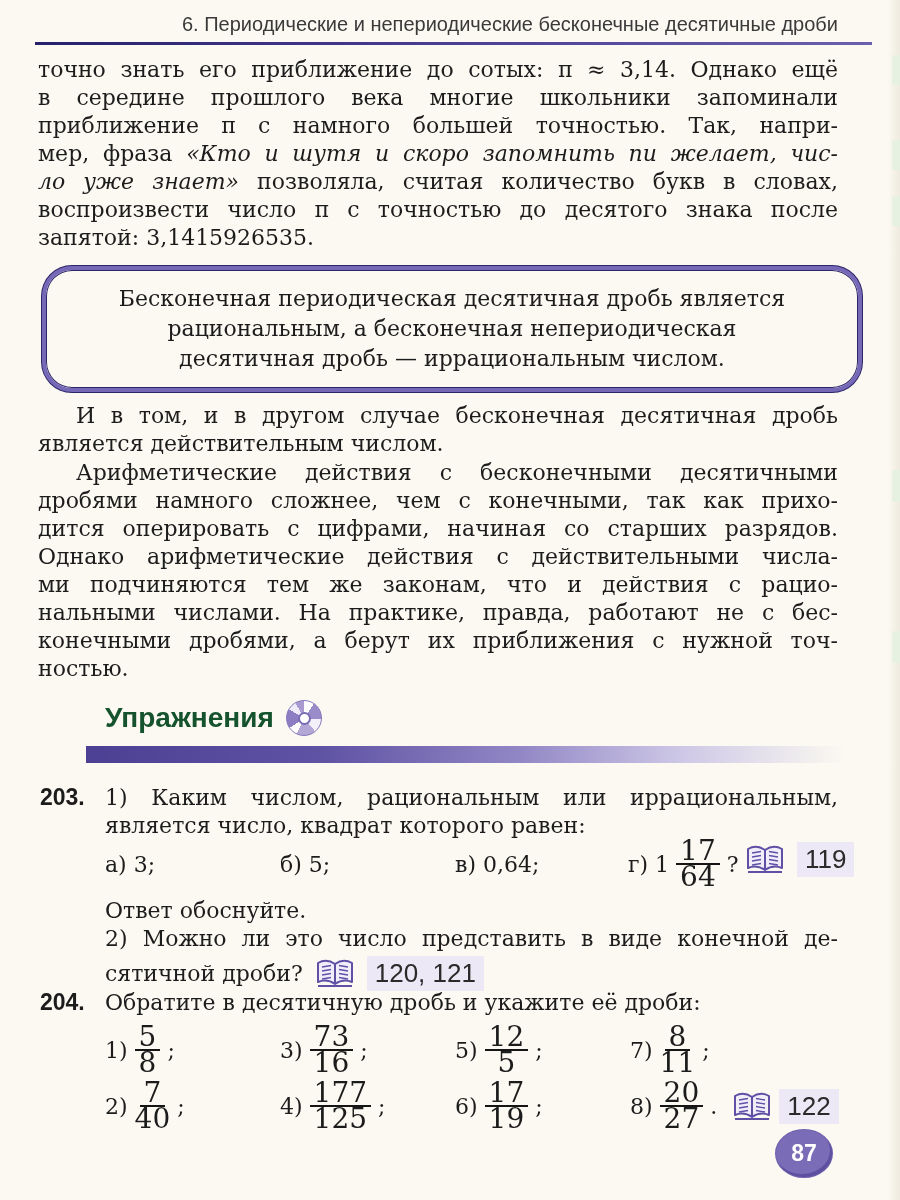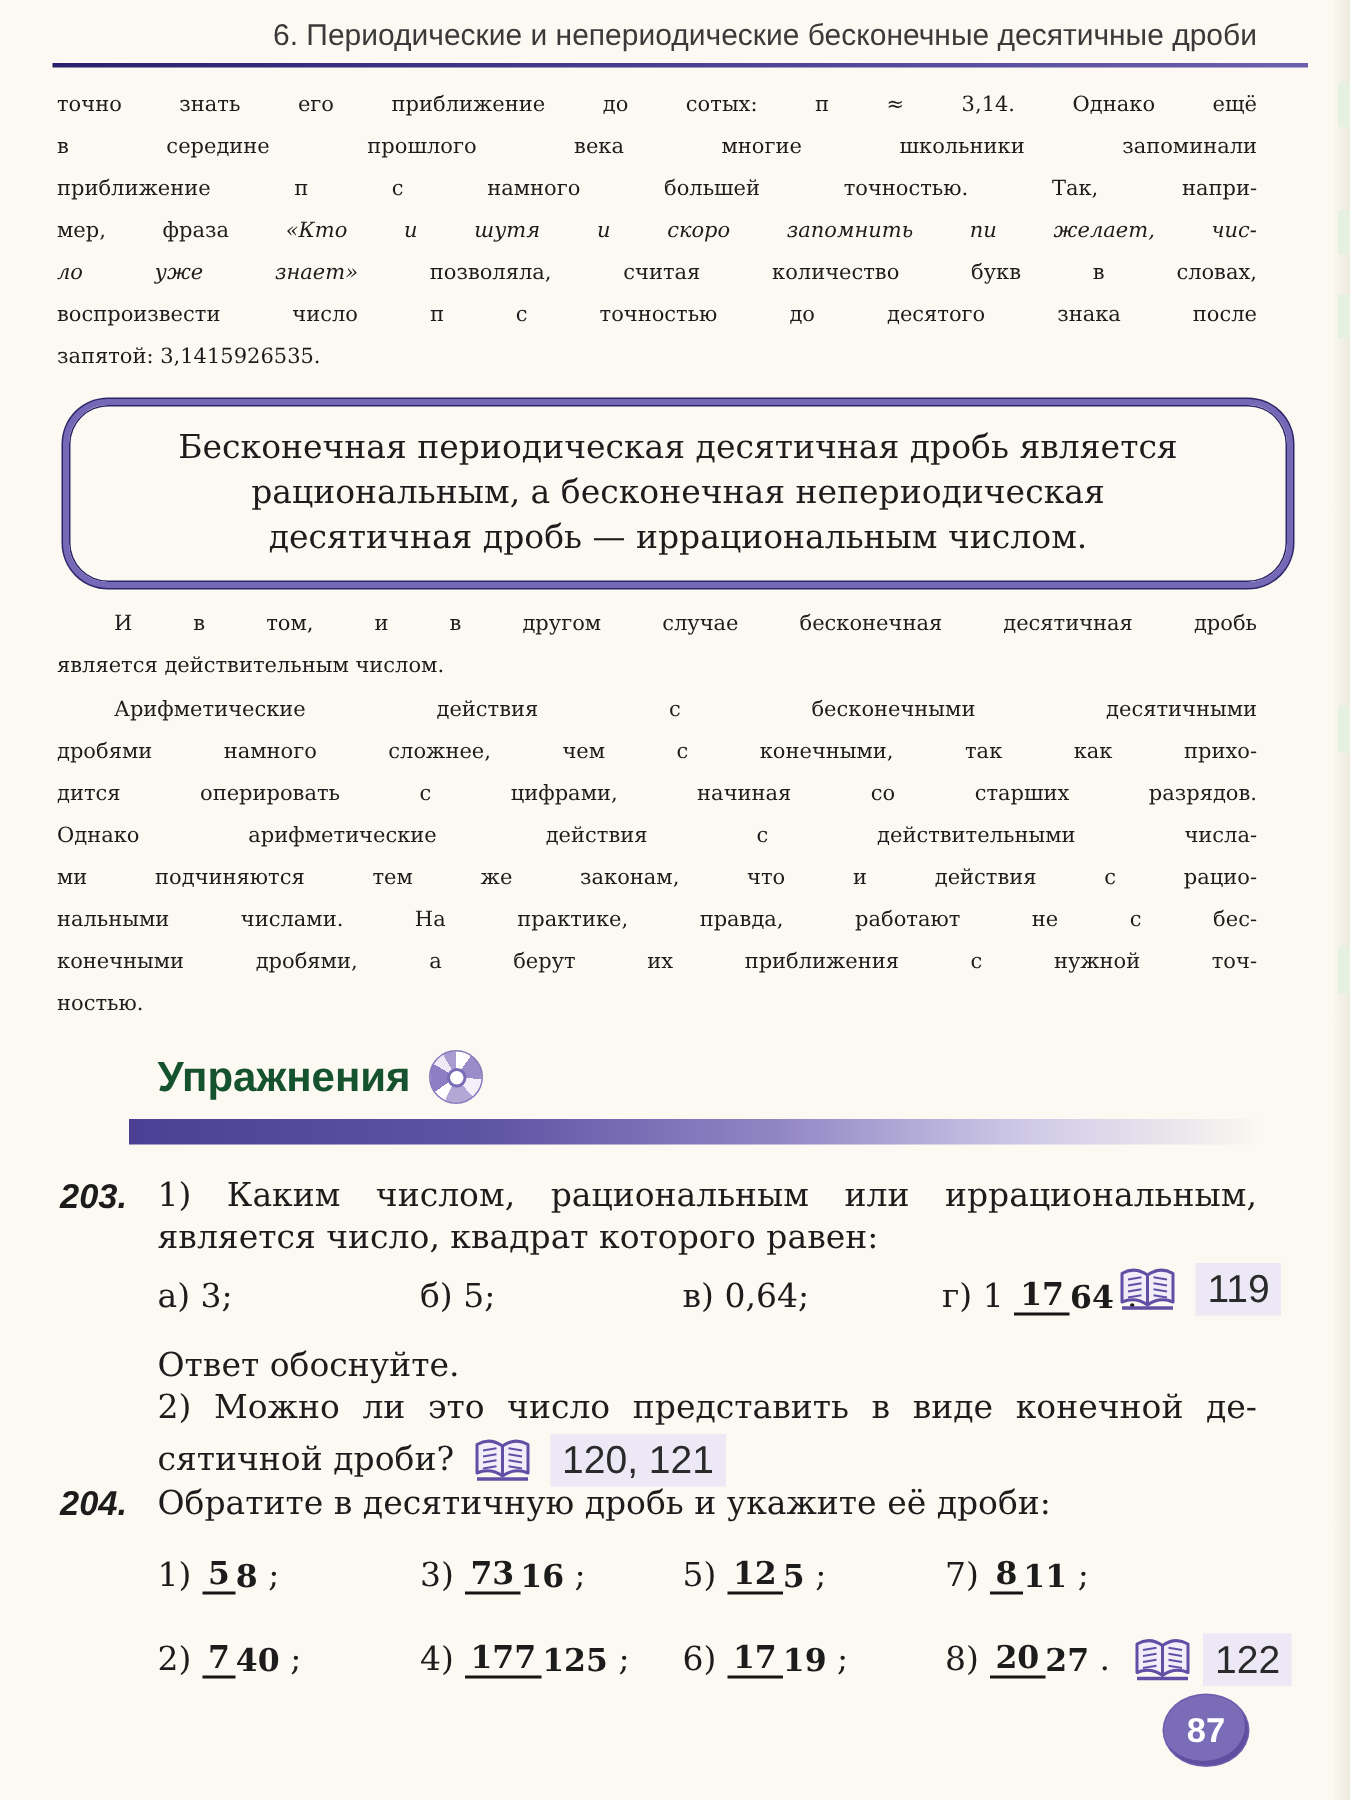--- a/index.html
+++ b/index.html
@@ -15,21 +15,21 @@
         background:linear-gradient(to right,rgba(225,219,206,0),rgba(222,215,200,.45));}
   .edge-tab{position:absolute;right:0;width:8px;background:var(--edge-tab);border-radius:2px 0 0 2px;}
 
   
   .header-title{position:absolute;top:13px;left:38px;width:800px;text-align:right;
         font-family:"Liberation Sans",sans-serif;font-size:20px;color:var(--header-ink);}
   .header-rule{position:absolute;top:42px;left:35px;width:837px;height:3px;
         background:linear-gradient(90deg,#27216d,#473c90 45%,#6c5fae);}
 
   
-  .para{position:absolute;left:38px;width:800px;font-size:14px;}
+  .para{position:absolute;left:38px;width:800px;font-size:22px;}
   .tl{line-height:28px;text-align:justify;text-align-last:justify;white-space:pre-wrap;}
   .tl.last{text-align-last:left;}
   .tl .it{font-style:italic;}
   .indent{text-indent:38px;}
 
   
   .rule-box{position:absolute;left:42px;top:266px;width:812px;height:118px;
         border:4px solid var(--box-border);border-radius:30px;background:var(--page-bg);
         box-shadow:0 0 0 1px var(--box-edge), inset 0 0 0 1px var(--box-edge);
         display:flex;flex-direction:column;justify-content:center;}
@@ -40,33 +40,33 @@
   .ex-heading{font-family:"Liberation Sans",sans-serif;font-weight:bold;font-size:28px;color:#14532d;}
   .cd-icon{width:34px;height:34px;border-radius:50%;position:relative;border:1px solid #8478bd;
         background:conic-gradient(#ffffff 0 35deg,#9a8cc8 35deg 95deg,#f3f0fa 95deg 140deg,
         #b3a7d6 140deg 205deg,#ffffff 205deg 235deg,#8d7ec3 235deg 300deg,#eeeaf7 300deg 330deg,#a99bd0 330deg 360deg);}
   .cd-icon::after{content:"";position:absolute;left:50%;top:50%;width:9px;height:9px;margin:-6px 0 0 -6px;
         background:#fff;border:2px solid #7a6cb5;border-radius:50%;}
   .grad-bar{position:absolute;left:86px;top:746px;width:790px;height:17px;
         background:linear-gradient(90deg,var(--bar-start) 0%,#5f53a4 30%,#9287c5 55%,#cdc7e6 75%,rgba(255,255,255,0) 96%);}
 
   
-  .ex-number{position:absolute;left:40px;font-family:"Liberation Sans",sans-serif;font-weight:bold;font-size:23px;font-style:italic;}
+  .ex-number{position:absolute;left:40px;font-family:"Liberation Sans",sans-serif;font-weight:bold;font-size:23px;}
   .ex-text{position:absolute;left:105px;width:733px;font-size:22px;}
   .opt-row{position:absolute;left:105px;top:832px;width:733px;height:64px;}
   .opt{position:absolute;top:20px;font-size:22px;}
   .opt-g{position:absolute;left:523px;top:0;height:64px;display:inline-flex;align-items:center;gap:7px;font-size:22px;}
   .refs{display:inline-flex;align-items:center;gap:12px;}
   .refs-abs{position:absolute;top:10px;left:640px;}
   .ref-num{font-family:"Liberation Sans",sans-serif;font-size:26px;color:#2a2a2a;
         background:var(--ref-bg);padding:2px 8px;}
   .book-icon{display:inline-block;vertical-align:middle;}
 
-  .frac{display:inline-flex;flex-direction:row;align-items:center;vertical-align:middle;
-        font-size:21px;line-height:22px;font-weight:bold;}
+  .frac{display:inline-flex;flex-direction:column;align-items:center;vertical-align:middle;
+        font-size:28px;line-height:22px;font-weight:normal;}
   .frac .num{border-bottom:2px solid #151515;padding:0 4px 1px;}
   .frac .den{padding-top:1px;}
   .frac-row{position:absolute;left:105px;width:733px;height:58px;}
   .fitem{position:absolute;top:0;height:56px;display:inline-flex;align-items:center;gap:7px;font-size:22px;}
 
   .page-badge{position:absolute;left:776px;top:1130px;width:56px;height:47px;border-radius:50%;
         background:var(--badge);box-shadow:inset -2px -3px 0 rgba(60,45,130,.45), 0 0 0 1px #6e5fad;
         display:flex;align-items:center;justify-content:center;}
   .page-badge span{font-family:"Liberation Sans",sans-serif;font-weight:bold;font-size:23px;color:#fff;}
 </style>

